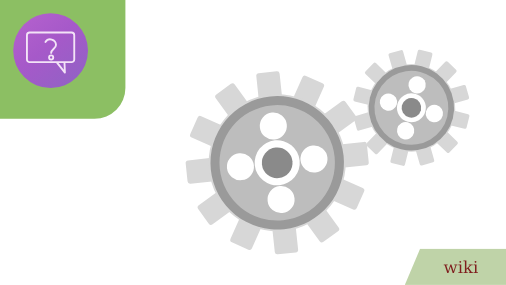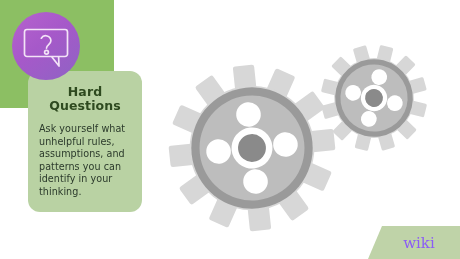--- a/index.html
+++ b/index.html
@@ -74,21 +74,21 @@
   }
   .wm-shape{
     position:absolute;left:0;top:0;width:92px;height:33px;
     background:#BFD3A8;
     clip-path:polygon(14px 0, 92px 0, 92px 33px, 0 33px);
   }
   .wm-text{
     position:absolute;left:0;top:0;width:92px;height:33px;
     display:flex;align-items:center;justify-content:center;
     font-family:"DejaVu Serif", serif;
-    font-size:15px;color:#8b5cf6;
+    font-size:15px;color:#7f1d1d;
     padding-left:10px;box-sizing:border-box;
     white-space:nowrap;
   }
   .wm-a{font-weight:normal;}
   .wm-b{font-weight:bold;}
 </style>
 </head>
 <body>
 
 <div id="stage">
@@ -134,27 +134,20 @@
 
     <g transform="translate(374,98) scale(0.525) rotate(14)">
       <use href="#gear-unit"></use>
     </g>
 
     <g transform="translate(252,148) scale(0.82) rotate(-6)">
       <use href="#gear-unit"></use>
     </g>
   </svg>
 
-  <div class="card">
-    <div class="card-title">
-      <div>Hard</div>
-      <div>Questions</div>
-    </div>
-    <div class="card-body">Ask yourself what unhelpful rules, assumptions, and patterns you can identify in your thinking.</div>
-  </div>
 
   <div class="badge">
     <svg width="68" height="68" viewBox="0 0 68 68">
       <path d="M15 17.5 h38 a2.5 2.5 0 0 1 2.5 2.5 v22 a2.5 2.5 0 0 1 -2.5 2.5 h-13.5 l7.5 9.5 l-0.4 -9.5 h-31.6 a2.5 2.5 0 0 1 -2.5 -2.5 v-22 a2.5 2.5 0 0 1 2.5 -2.5 z" fill="none" stroke="#F3E3F7" stroke-width="1.7" stroke-linejoin="round"></path>
       <path d="M29.3 26.2 a5.2 5.2 0 0 1 9.6 2.6 c0 3.4 -4.4 4.1 -4.4 7.3" fill="none" stroke="#F3E3F7" stroke-width="1.7" stroke-linecap="round"></path>
       <circle cx="34.5" cy="40.3" r="1.9" fill="none" stroke="#F3E3F7" stroke-width="1.7"></circle>
     </svg>
   </div>
 
   <div class="wm">

